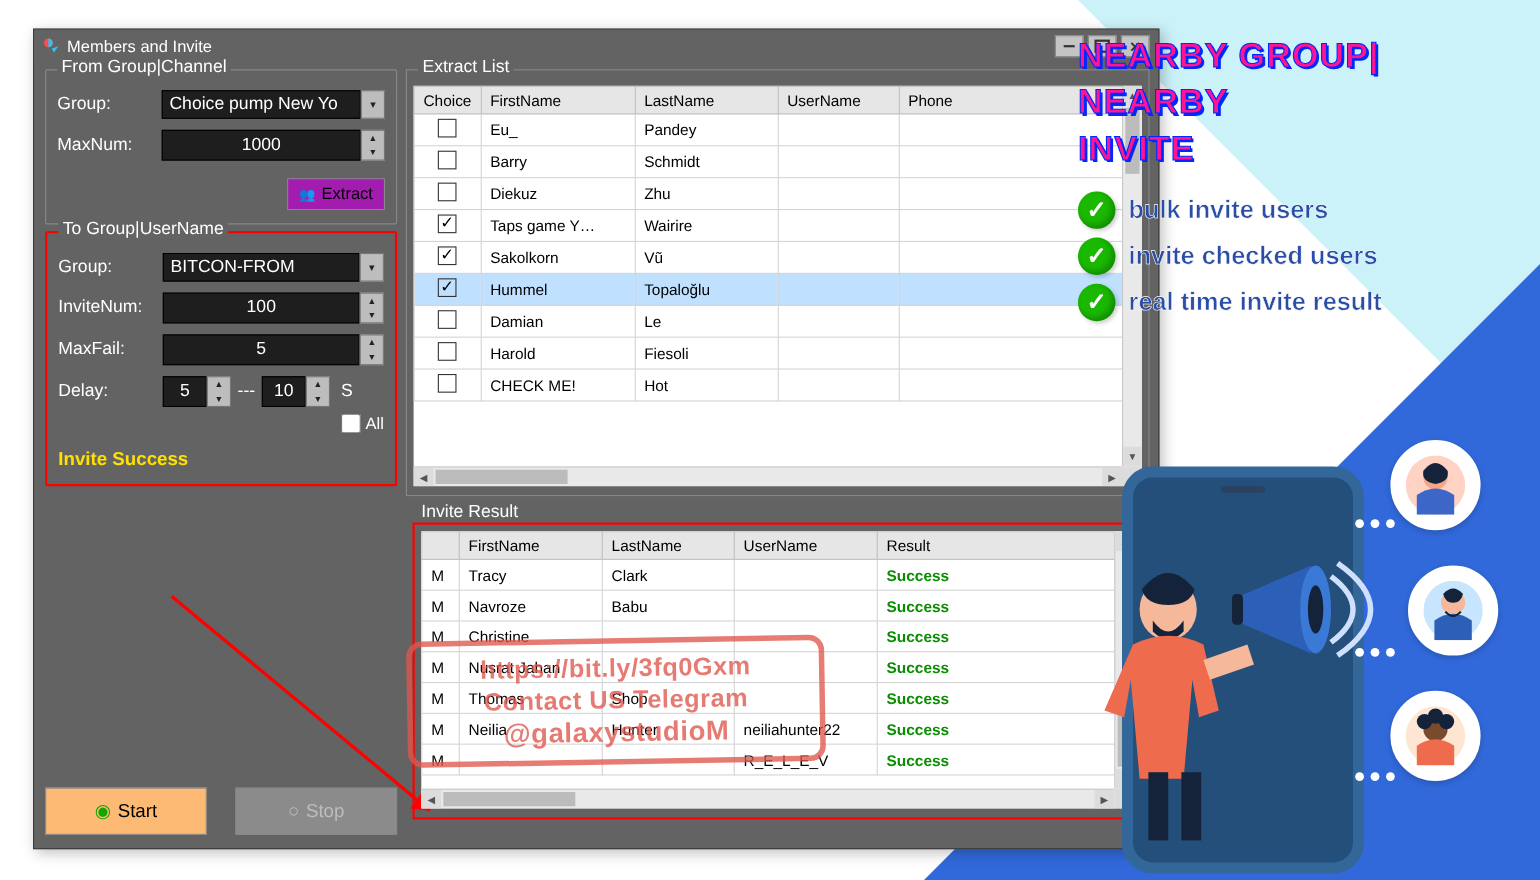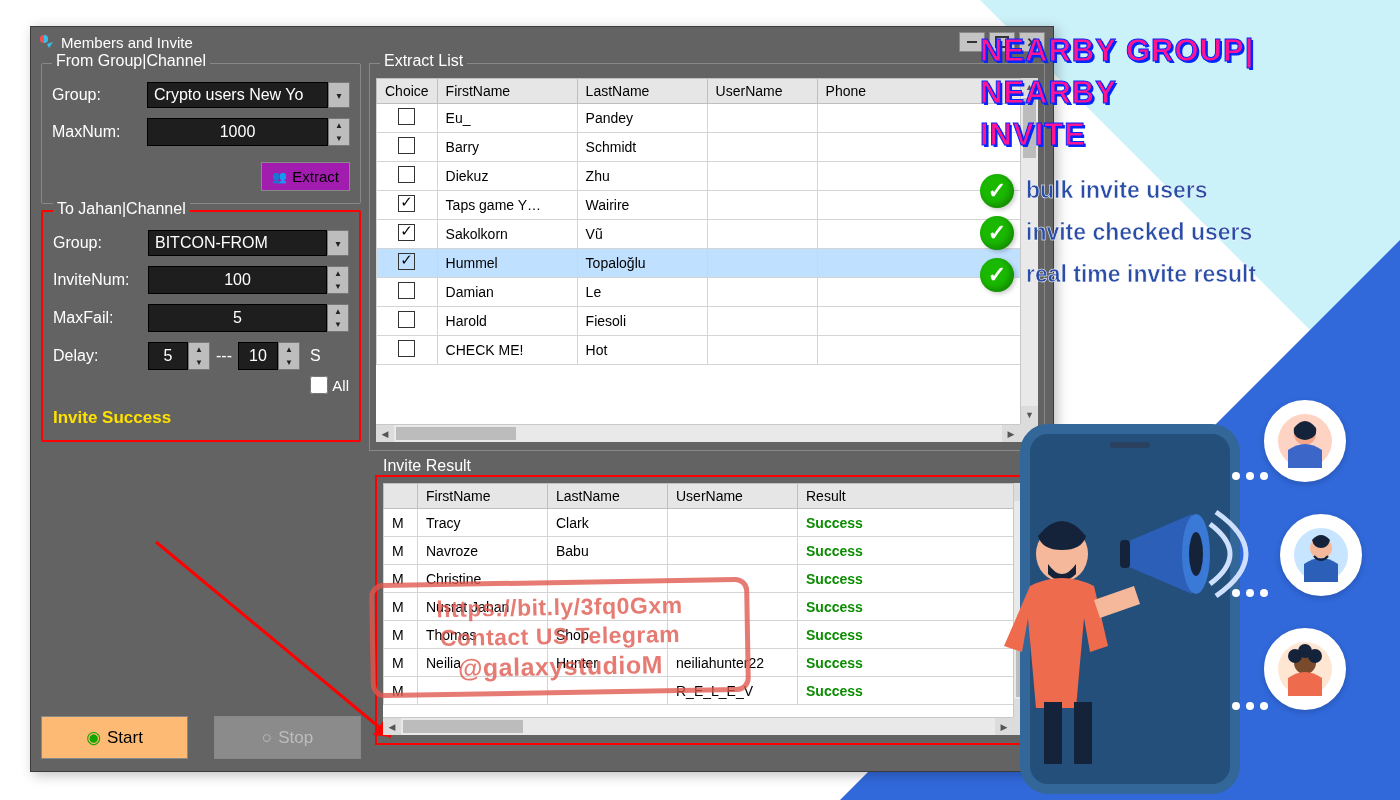--- a/index.html
+++ b/index.html
@@ -135,41 +135,41 @@
   </div>
 
   <div class="body">
 
     <div class="leftcol">
       <div class="grp">
         <legend>From Group|Channel</legend>
         <div class="row">
           <div class="lab">Group:</div>
           <div class="combo">
-              <span>Crypto users New Yo</span>
+              <span>Choice pump New Yo</span>
             </div>
           <div class="combo-btn">▾</div>
         </div>
         <div class="row">
           <div class="lab">MaxNum:</div>
           <div class="txtin">1000</div>
           <div class="spin">
               <div>▲</div>
               <div>▼</div>
             </div>
         </div>
         <div style="overflow:hidden;">
           <div class="extract-btn">
               <span>Extract</span>
             </div>
         </div>
       </div>
 
       <div class="grp to-grp">
-        <legend>To Jahan|Channel</legend>
+        <legend>To Group|UserName</legend>
         <div class="row">
           <div class="lab">Group:</div>
           <div class="combo">
               <span>BITCON-FROM</span>
             </div>
           <div class="combo-btn">▾</div>
         </div>
         <div class="row">
           <div class="lab">InviteNum:</div>
           <div class="txtin">100</div>

